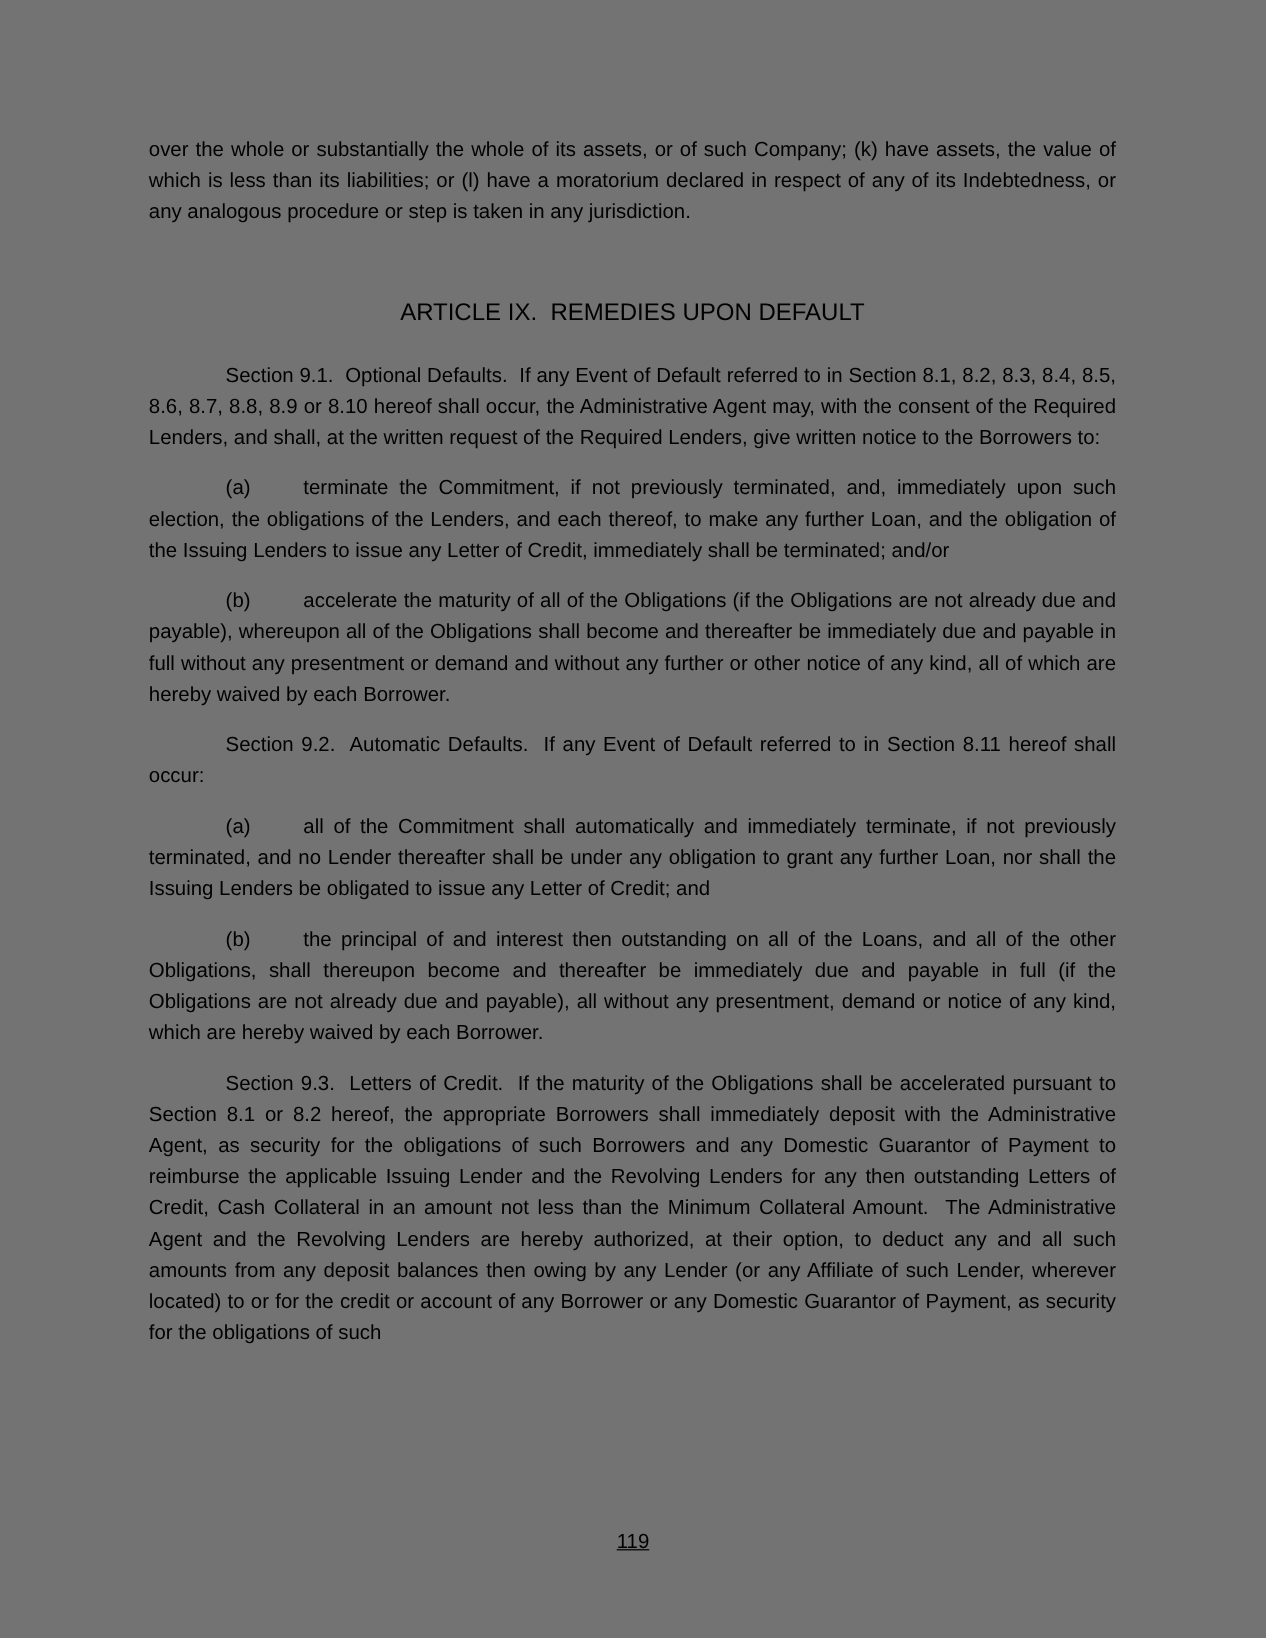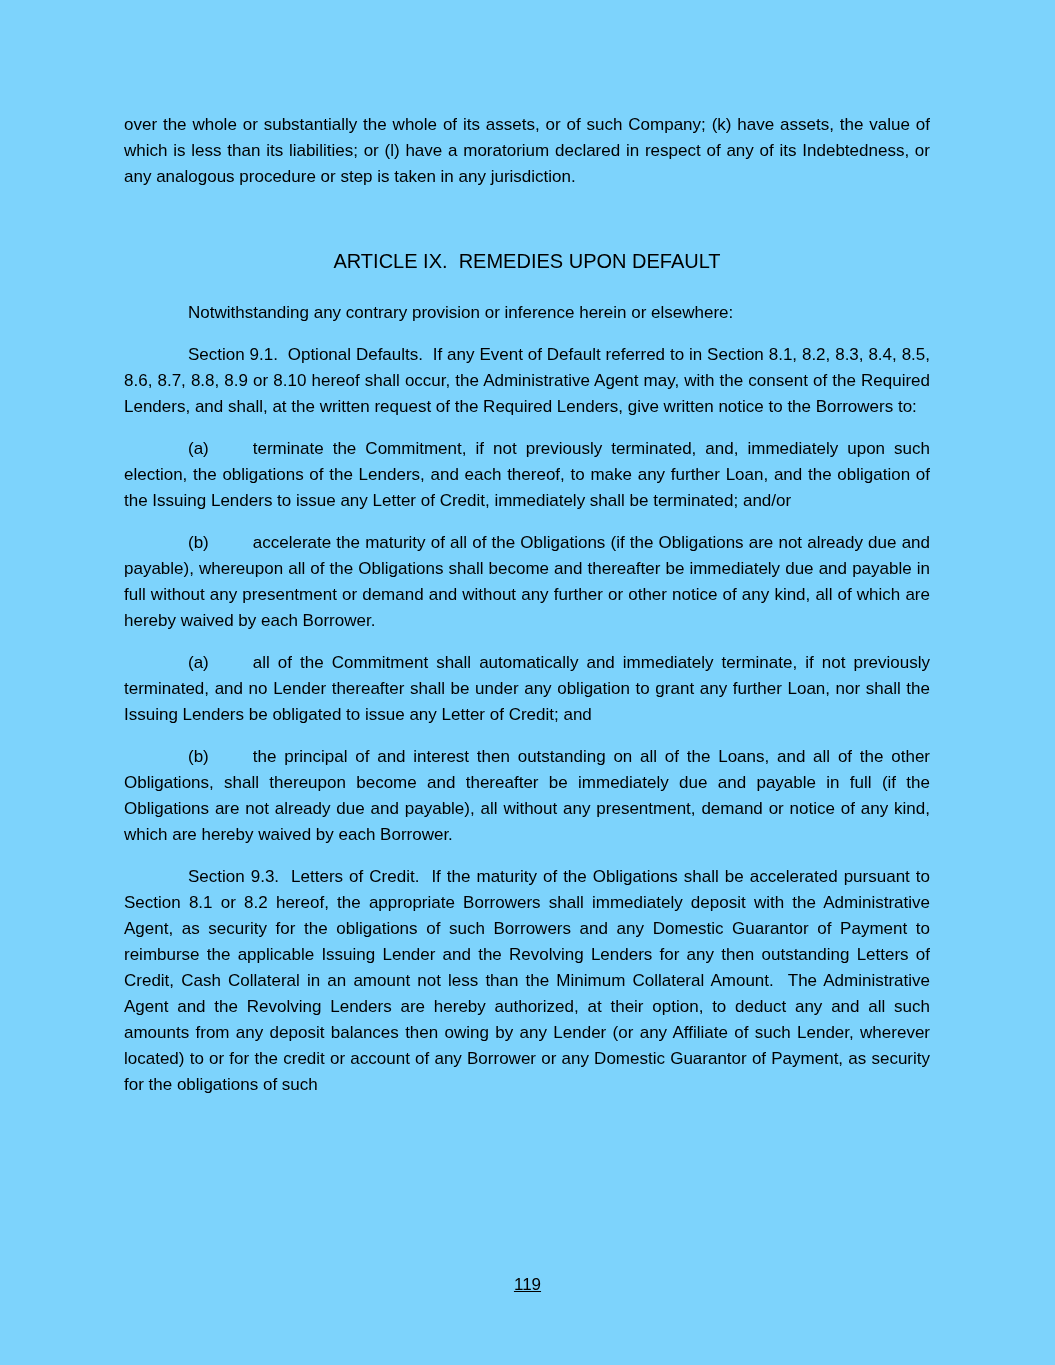--- a/index.html
+++ b/index.html
@@ -11,21 +11,21 @@
     width: 1055px;
     height: 1365px;
     position: relative;
     font-family: "Liberation Sans", "DejaVu Sans", sans-serif;
     color: #000000;
     -webkit-font-smoothing: antialiased;
   }
   .page {
     position: absolute;
     inset: 0;
-    background: #7dd3fc;
+    background: #737373;
     overflow: hidden;
   }
   .content {
     position: absolute;
     left: 124px;
     top: 112px;
     width: 806px;
     font-size: 17px;
     line-height: 26px;
     text-align: justify;
@@ -65,28 +65,28 @@
 </head>
 <body>
 
 <div class="page">
   <main class="content">
 
     <p class="para">over the whole or substantially the whole of its assets, or of such Company; (k) have assets, the value of which is less than its liabilities; or (l) have a moratorium declared in respect of any of its Indebtedness, or any analogous procedure or step is taken in any jurisdiction.</p>
 
     <h1 class="heading">ARTICLE IX.&nbsp; REMEDIES UPON DEFAULT</h1>
 
-    <p class="para indent">Notwithstanding any contrary provision or inference herein or elsewhere:</p>
 
     <p class="para indent"><span>Section 9.1.&nbsp; </span><span class="underline">Optional Defaults</span><span>.&nbsp; If any Event of Default referred to in Section 8.1, 8.2, 8.3, 8.4, 8.5, 8.6, 8.7, 8.8, 8.9 or 8.10 hereof shall occur, the Administrative Agent may, with the consent of the Required Lenders, and shall, at the written request of the Required Lenders, give written notice to the Borrowers to:</span></p>
 
     <p class="para indent"><span>(a)</span><span class="tab"></span><span>terminate the Commitment, if not previously terminated, and, immediately upon such election, the obligations of the Lenders, and each thereof, to make any further Loan, and the obligation of the Issuing Lenders to issue any Letter of Credit, immediately shall be terminated; and/or</span></p>
 
     <p class="para indent"><span>(b)</span><span class="tab"></span><span>accelerate the maturity of all of the Obligations (if the Obligations are not already due and payable), whereupon all of the Obligations shall become and thereafter be immediately due and payable in full without any presentment or demand and without any further or other notice of any kind, all of which are hereby waived by each Borrower.</span></p>
 
+    <p class="para indent"><span>Section 9.2.&nbsp; </span><span class="underline">Automatic Defaults</span><span>.&nbsp; If any Event of Default referred to in Section 8.11 hereof shall occur:</span></p>
 
     <p class="para indent"><span>(a)</span><span class="tab"></span><span>all of the Commitment shall automatically and immediately terminate, if not previously terminated, and no Lender thereafter shall be under any obligation to grant any further Loan, nor shall the Issuing Lenders be obligated to issue any Letter of Credit; and</span></p>
 
     <p class="para indent"><span>(b)</span><span class="tab"></span><span>the principal of and interest then outstanding on all of the Loans, and all of the other Obligations, shall thereupon become and thereafter be immediately due and payable in full (if the Obligations are not already due and payable), all without any presentment, demand or notice of any kind, which are hereby waived by each Borrower.</span></p>
 
     <p class="para indent"><span>Section 9.3.&nbsp; </span><span class="underline">Letters of Credit</span><span>.&nbsp; If the maturity of the Obligations shall be accelerated pursuant to Section 8.1 or 8.2 hereof, the appropriate Borrowers shall immediately deposit with the Administrative Agent, as security for the obligations of such Borrowers and any Domestic Guarantor of Payment to reimburse the applicable Issuing Lender and the Revolving Lenders for any then outstanding Letters of Credit, Cash Collateral in an amount not less than the Minimum Collateral Amount.&nbsp; The Administrative Agent and the Revolving Lenders are hereby authorized, at their option, to deduct any and all such amounts from any deposit balances then owing by any Lender (or any Affiliate of such Lender, wherever located) to or for the credit or account of any Borrower or any Domestic Guarantor of Payment, as security for the obligations of such</span></p>
 
   </main>
 
   <div class="page-number">119</div>

